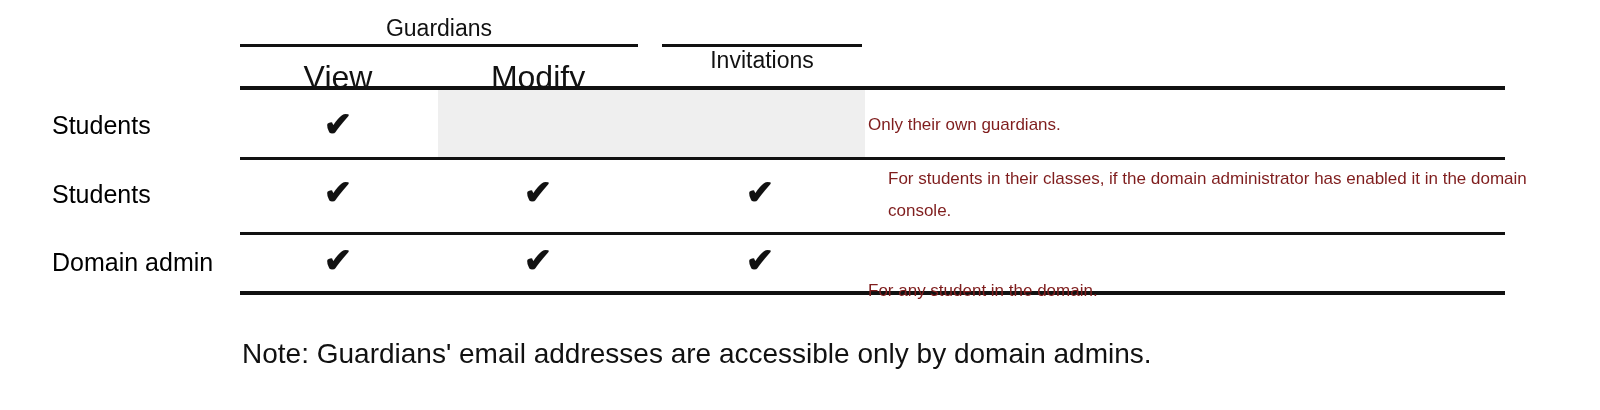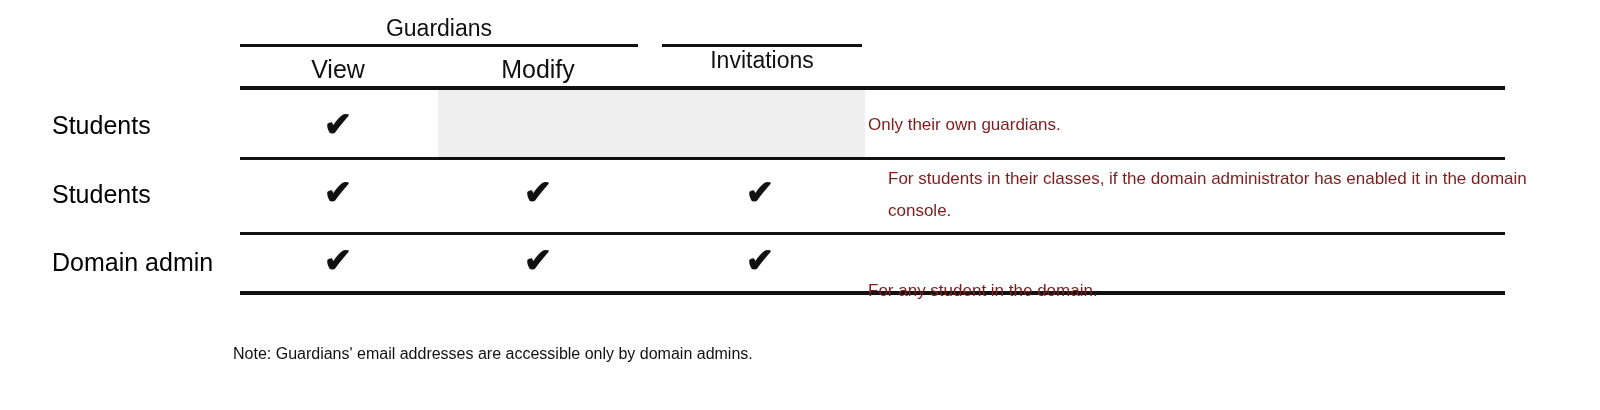--- a/index.html
+++ b/index.html
@@ -59,22 +59,22 @@
   
   .col-header {
     position: absolute;
     left: 240px;
     top: 54px;
     width: 1265px;
     height: 32px;
   }
   .col-label {
     position: absolute;
-    top: 0;
-    font-size: 25px;
+    top: 8px;
+    font-size: 32px;
     line-height: 31px;
     text-align: center;
     white-space: nowrap;
     color: #111111;
   }
   .col-view        { left: 0px;   width: 196px; }
   .col-modify      { left: 198px; width: 200px; }
   .col-viewmodify  { left: 422px; width: 200px; }
 
   
@@ -139,23 +139,23 @@
     line-height: 32px;
     color: #7f1d1d;
   }
   .note-row-0 { top: 109px; }
   .note-row-1 { top: 163px; margin-left: 20px; }
   .note-row-2 { top: 247px; margin-top: 28px; }
 
   
   .footnote {
     position: absolute;
-    left: 233px;
+    left: 242px;
     top: 338px;
-    font-size: 16px;
+    font-size: 28px;
     line-height: 32px;
     white-space: nowrap;
     color: #111111;
   }
 </style>
 </head>
 <body>
 
 <div class="sheet">
 

